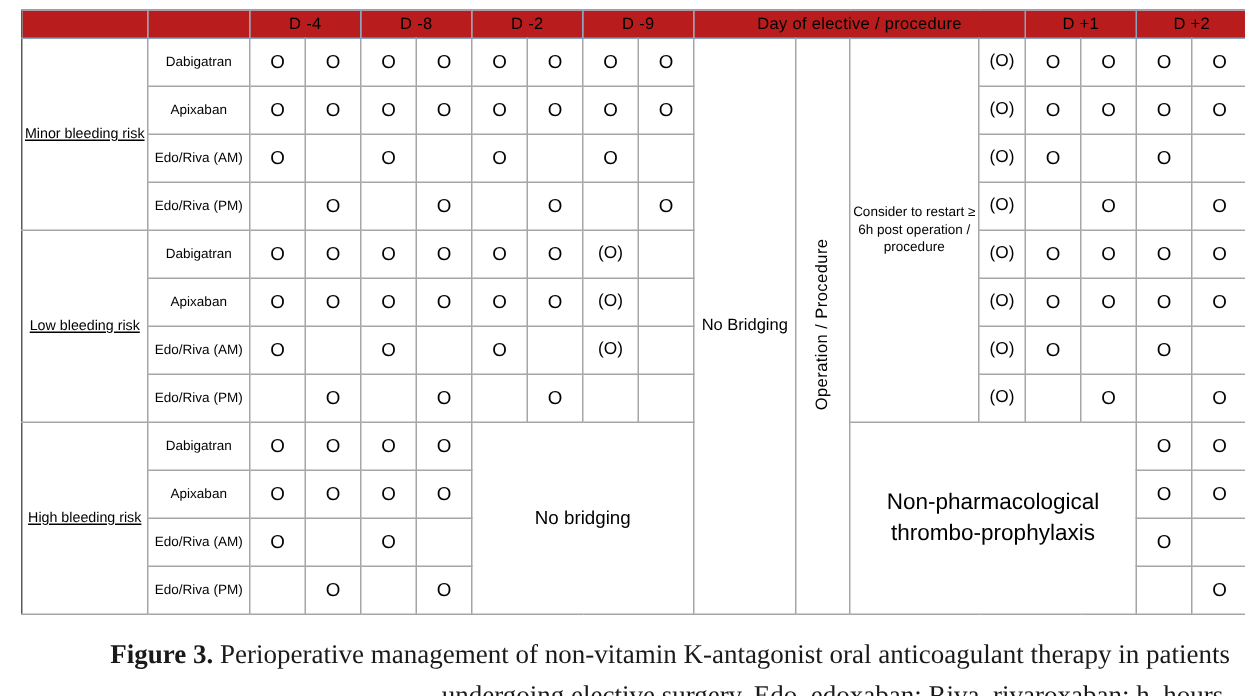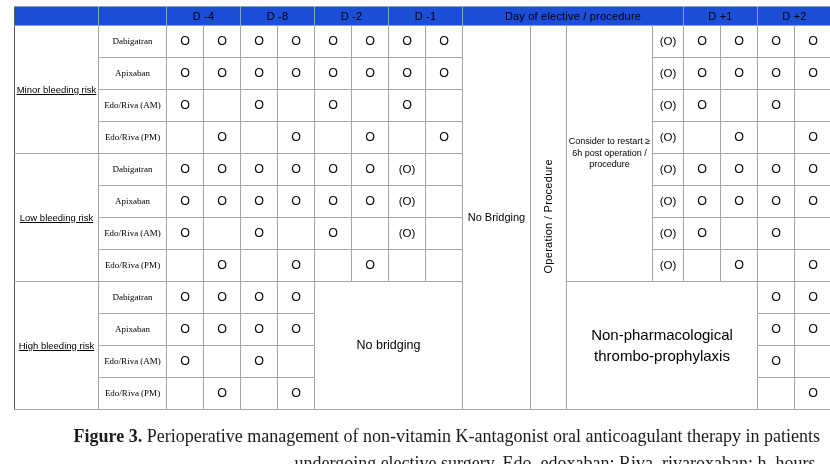--- a/index.html
+++ b/index.html
@@ -36,21 +36,21 @@
     padding: 0;
     text-align: center;
     vertical-align: middle;
     font-weight: normal;
     background: #ffffff;
     box-sizing: border-box;
   }
 
   
   tr.hdr th {
-    background: #1d4ed8;
+    background: #b91c1c;
     height: 19px;
     font-size: 11px;
     border: 1px solid #8aa3bf;
     letter-spacing: 0.2px;
   }
   th.hdr-blank { background: #b9cde5; }
 
   
   .sect-top { border-top: 1.6px solid #5a5a5a !important; }
   .grp-left { border-left: 1.6px solid #5a5a5a !important; }
@@ -59,21 +59,20 @@
   td.risk {
     width: 84px;
     font-size: 9.5px;
     padding: 0 2px;
     text-decoration: underline;
   }
   td.drug {
     width: 68px;
     font-size: 9px;
     padding: 0 2px;
-    font-family: Liberation Serif, serif;
   }
 
   
   td.half {
     width: 37px;
     height: 32px;
   }
 
   .mark {
     font-size: 12.5px;
@@ -164,21 +163,21 @@
         <col style="width:37px">
     </colgroup>
 
     <tbody>
         <tr class="hdr">
       <th class="hdr-blank grp-left"></th>
       <th class="hdr-blank"></th>
       <th colspan="2">D -4</th>
       <th colspan="2">D -8</th>
       <th colspan="2">D -2</th>
-      <th colspan="2">D -1</th>
+      <th colspan="2">D -9</th>
       <th colspan="4">Day of elective / procedure</th>
       <th colspan="2">D +1</th>
       <th colspan="2" class="grp-right">D +2</th>
     </tr>
 
     <tr>
       <td class="risk sect-top grp-left" rowspan="4">Minor bleeding risk</td>
       <td class="drug sect-top">Dabigatran</td>
       <td class="half sect-top mark">O</td>
       <td class="half sect-top mark">O</td>

